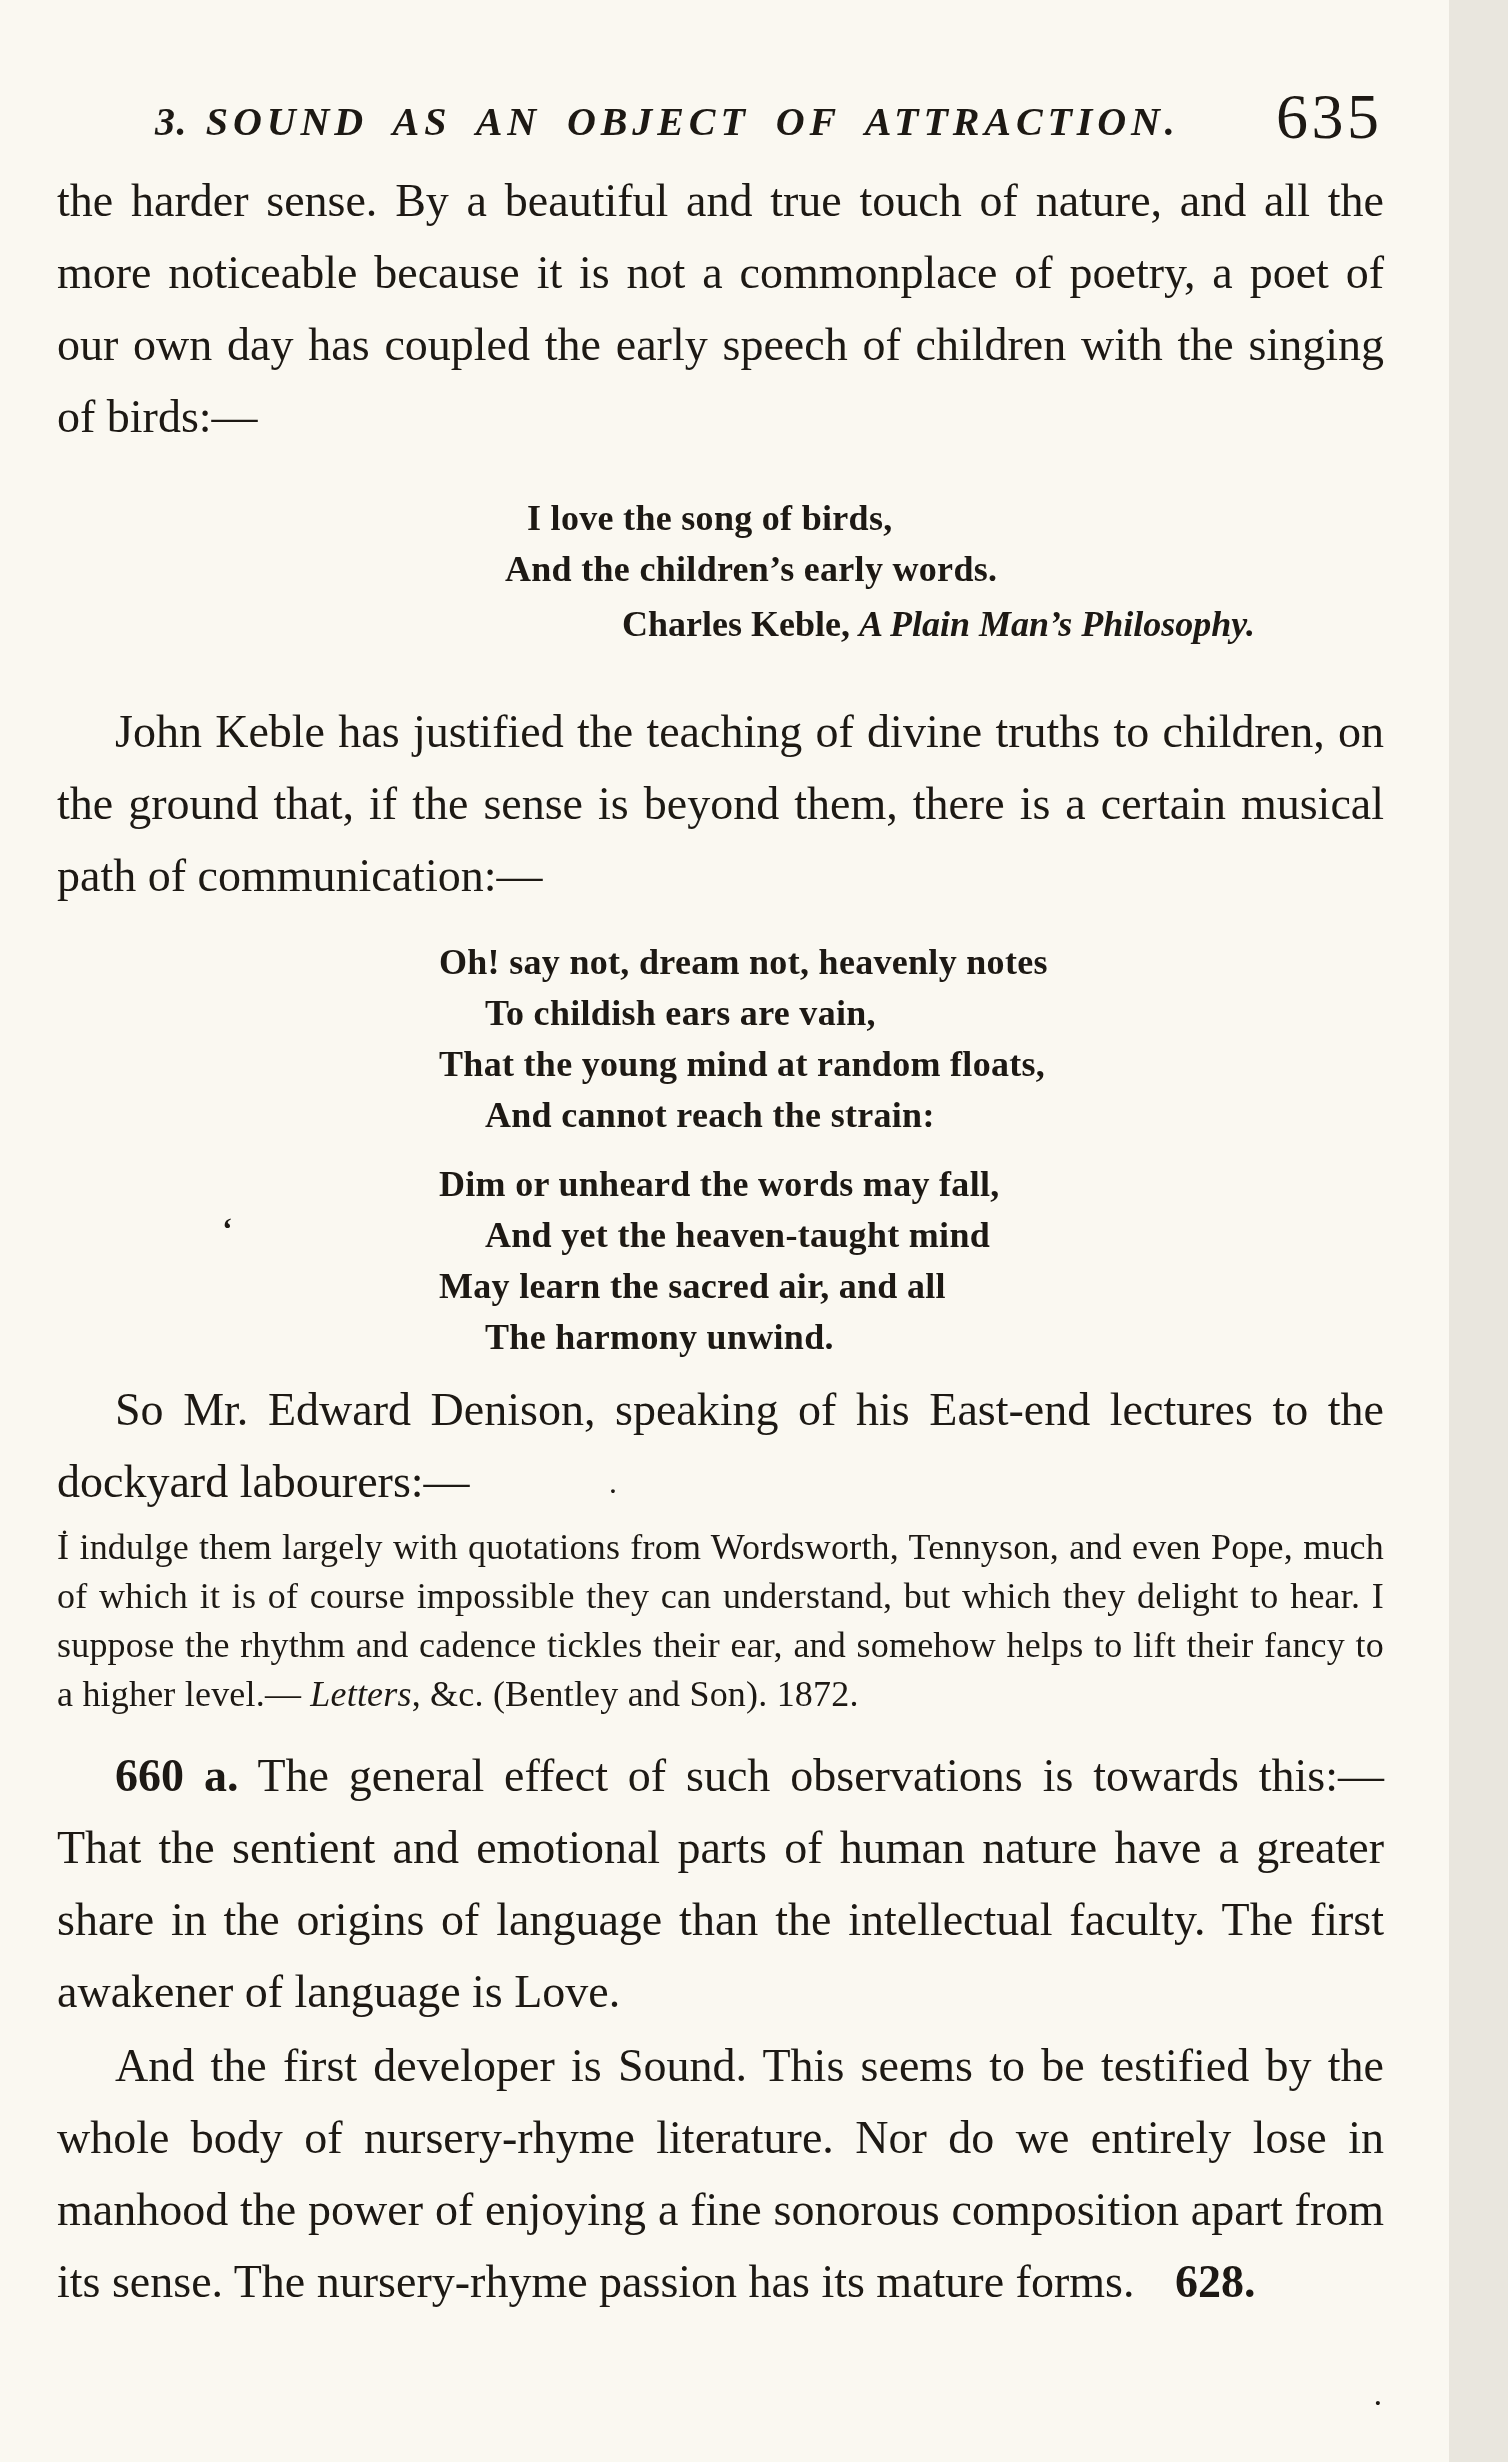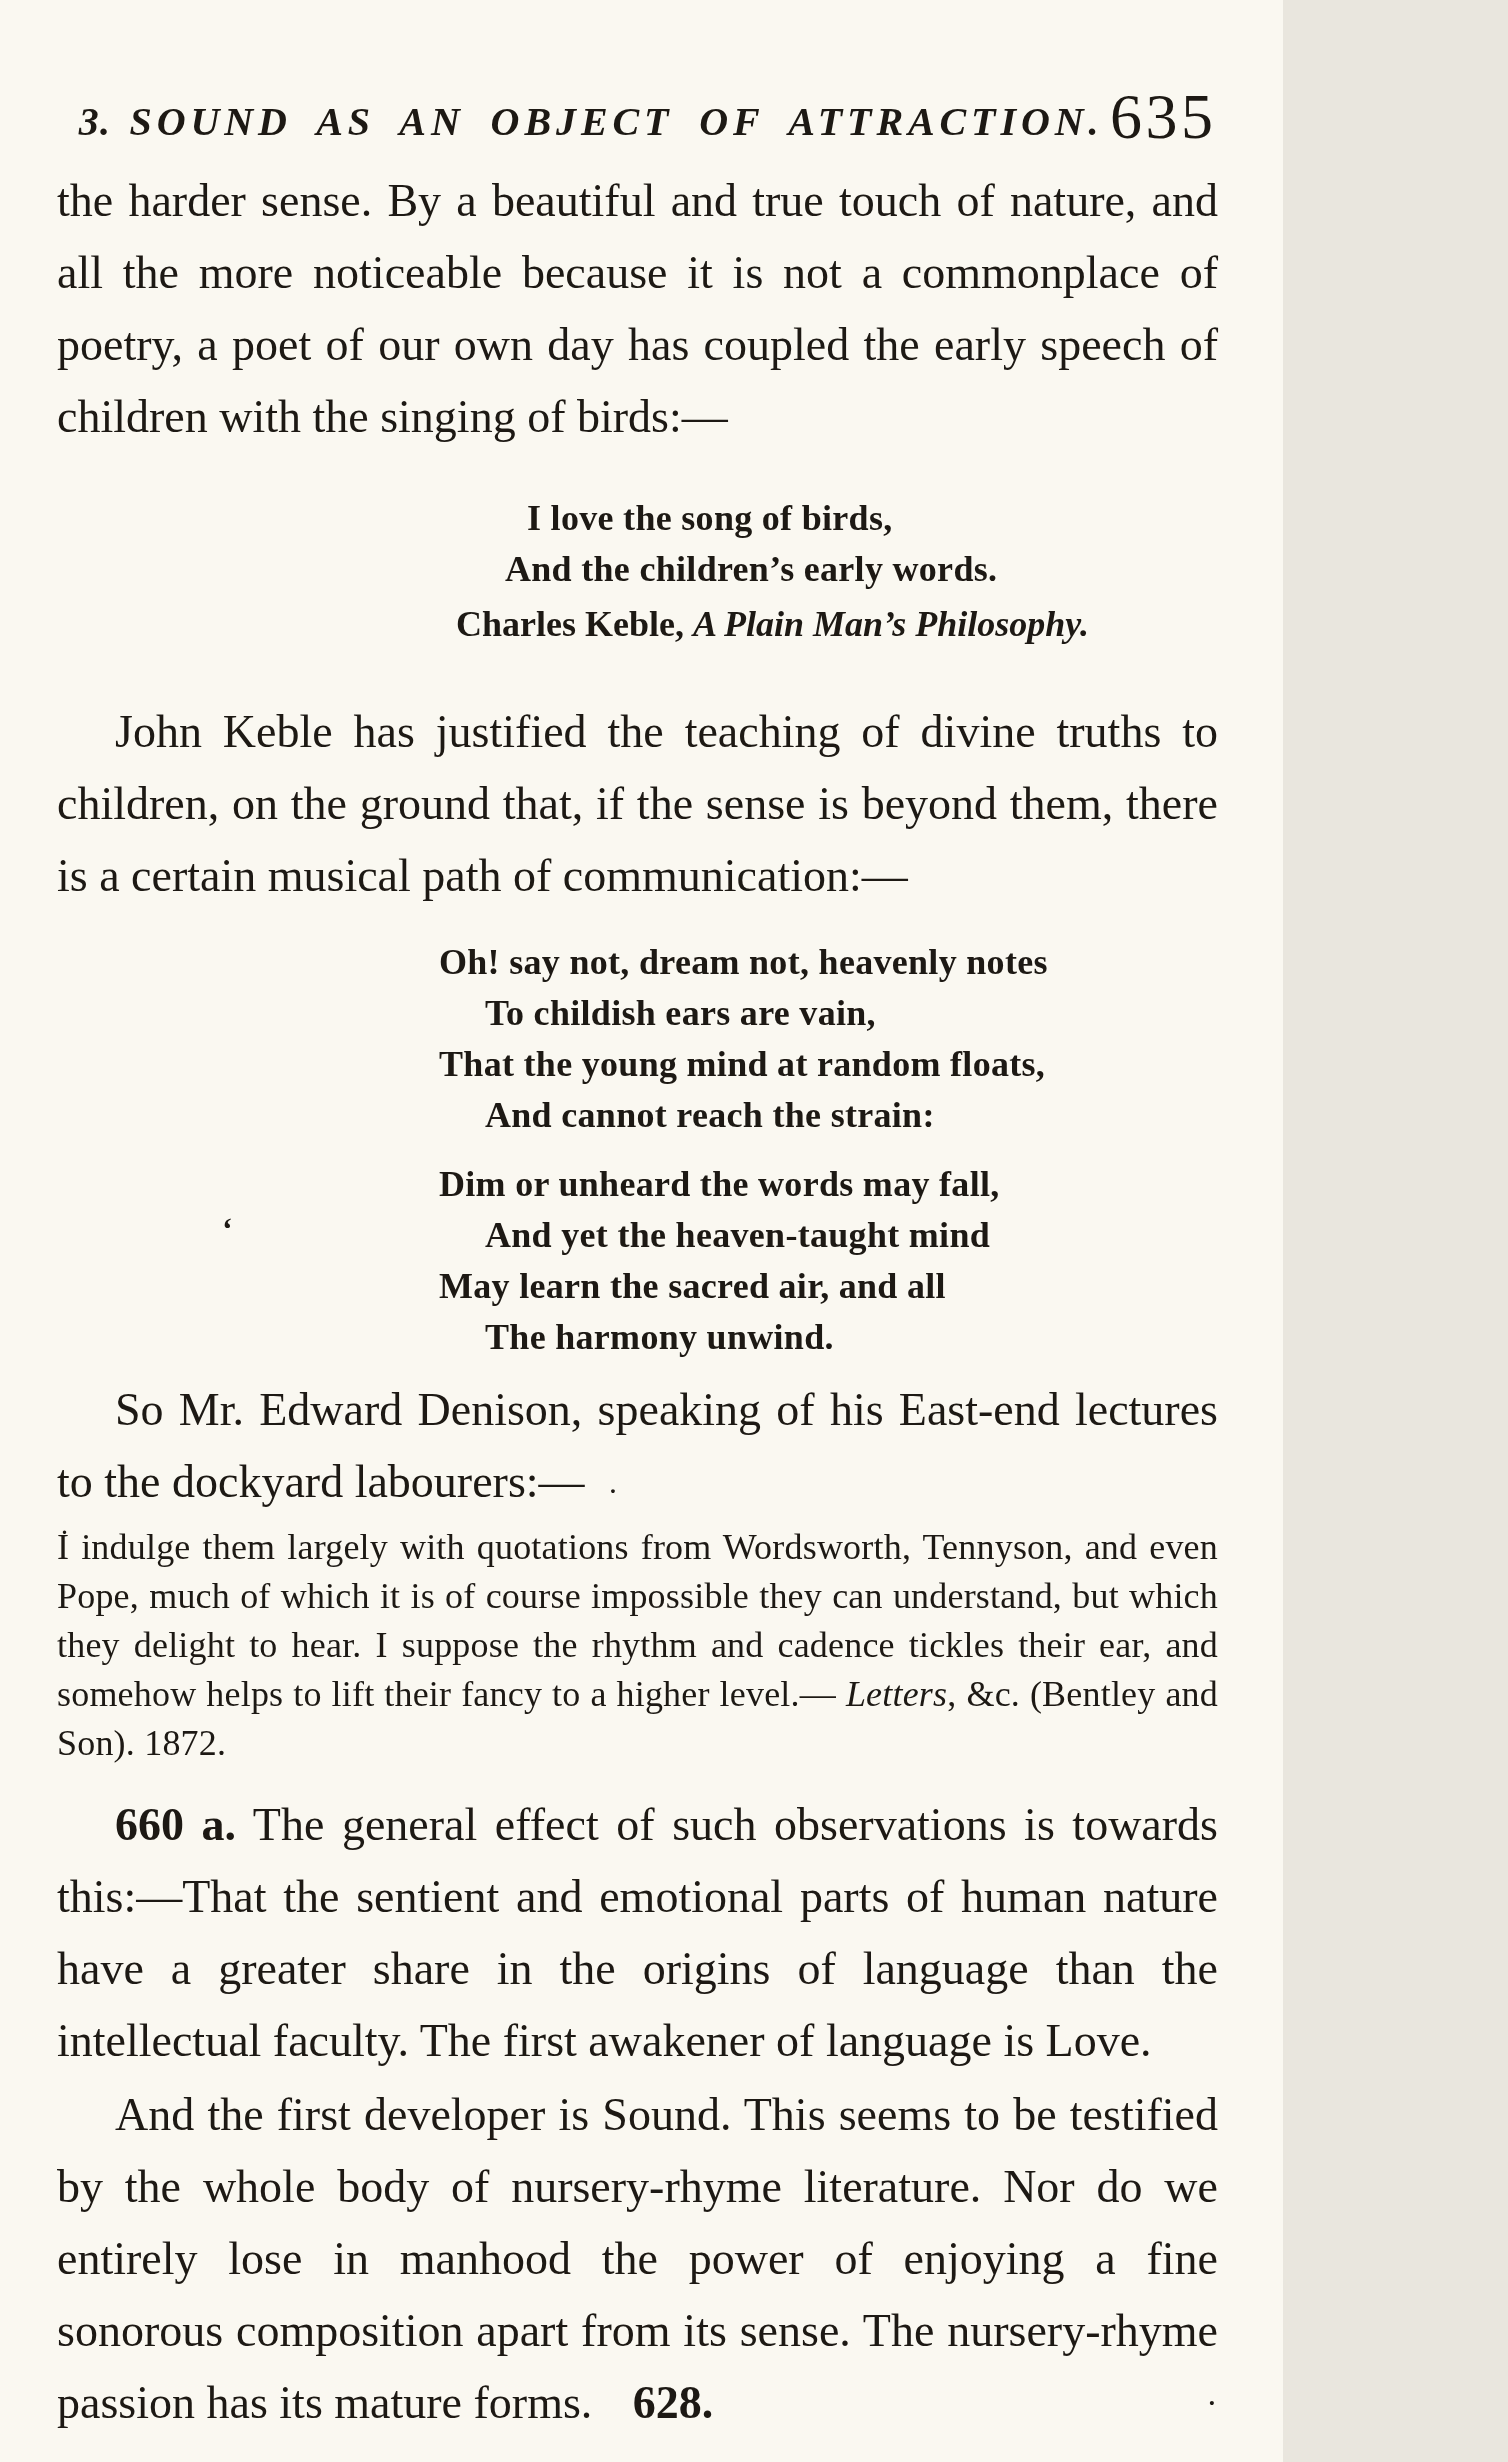--- a/index.html
+++ b/index.html
@@ -5,21 +5,21 @@
   :root { --bg:#faf8f1; --ink:#1d1914; }
   * { margin:0; padding:0; box-sizing:border-box; }
   html,body { background:#e9e6de; }
   body {
     width:1509px; height:2462px;
     font-family:"Liberation Serif","DejaVu Serif",serif;
     color:var(--ink);
   }
   .page {
     position:relative;
-    width:1283px; height:2462px;
+    width:1449px; height:2462px;
     background:var(--bg);
     padding:73px 65px 0 57px;
     overflow:hidden;
   }
   
   .header { position:relative; height:82px; }
   .header-title {
     position:absolute; left:46%; transform:translateX(-50%); bottom:9.7px;
     font-style:italic; font-weight:bold;
     font-size:40px; letter-spacing:4.9px; word-spacing:11px;

